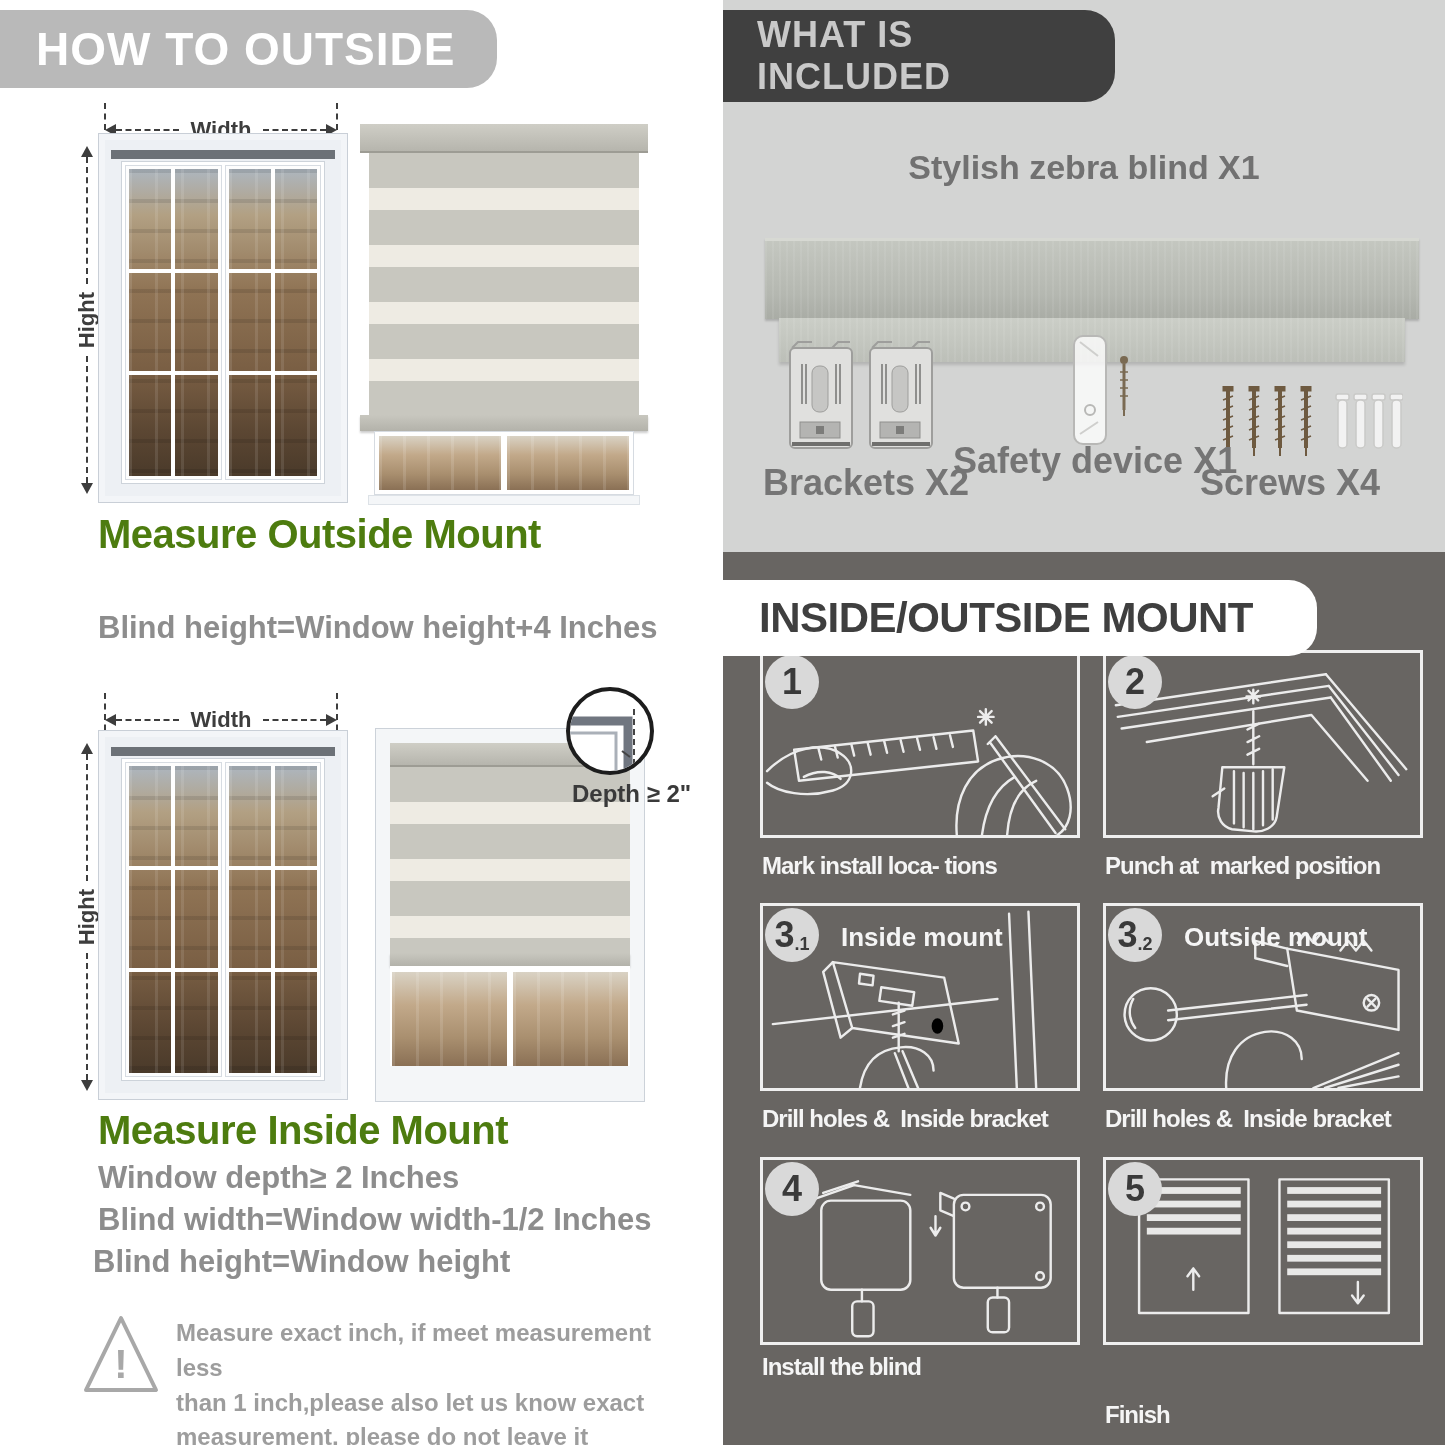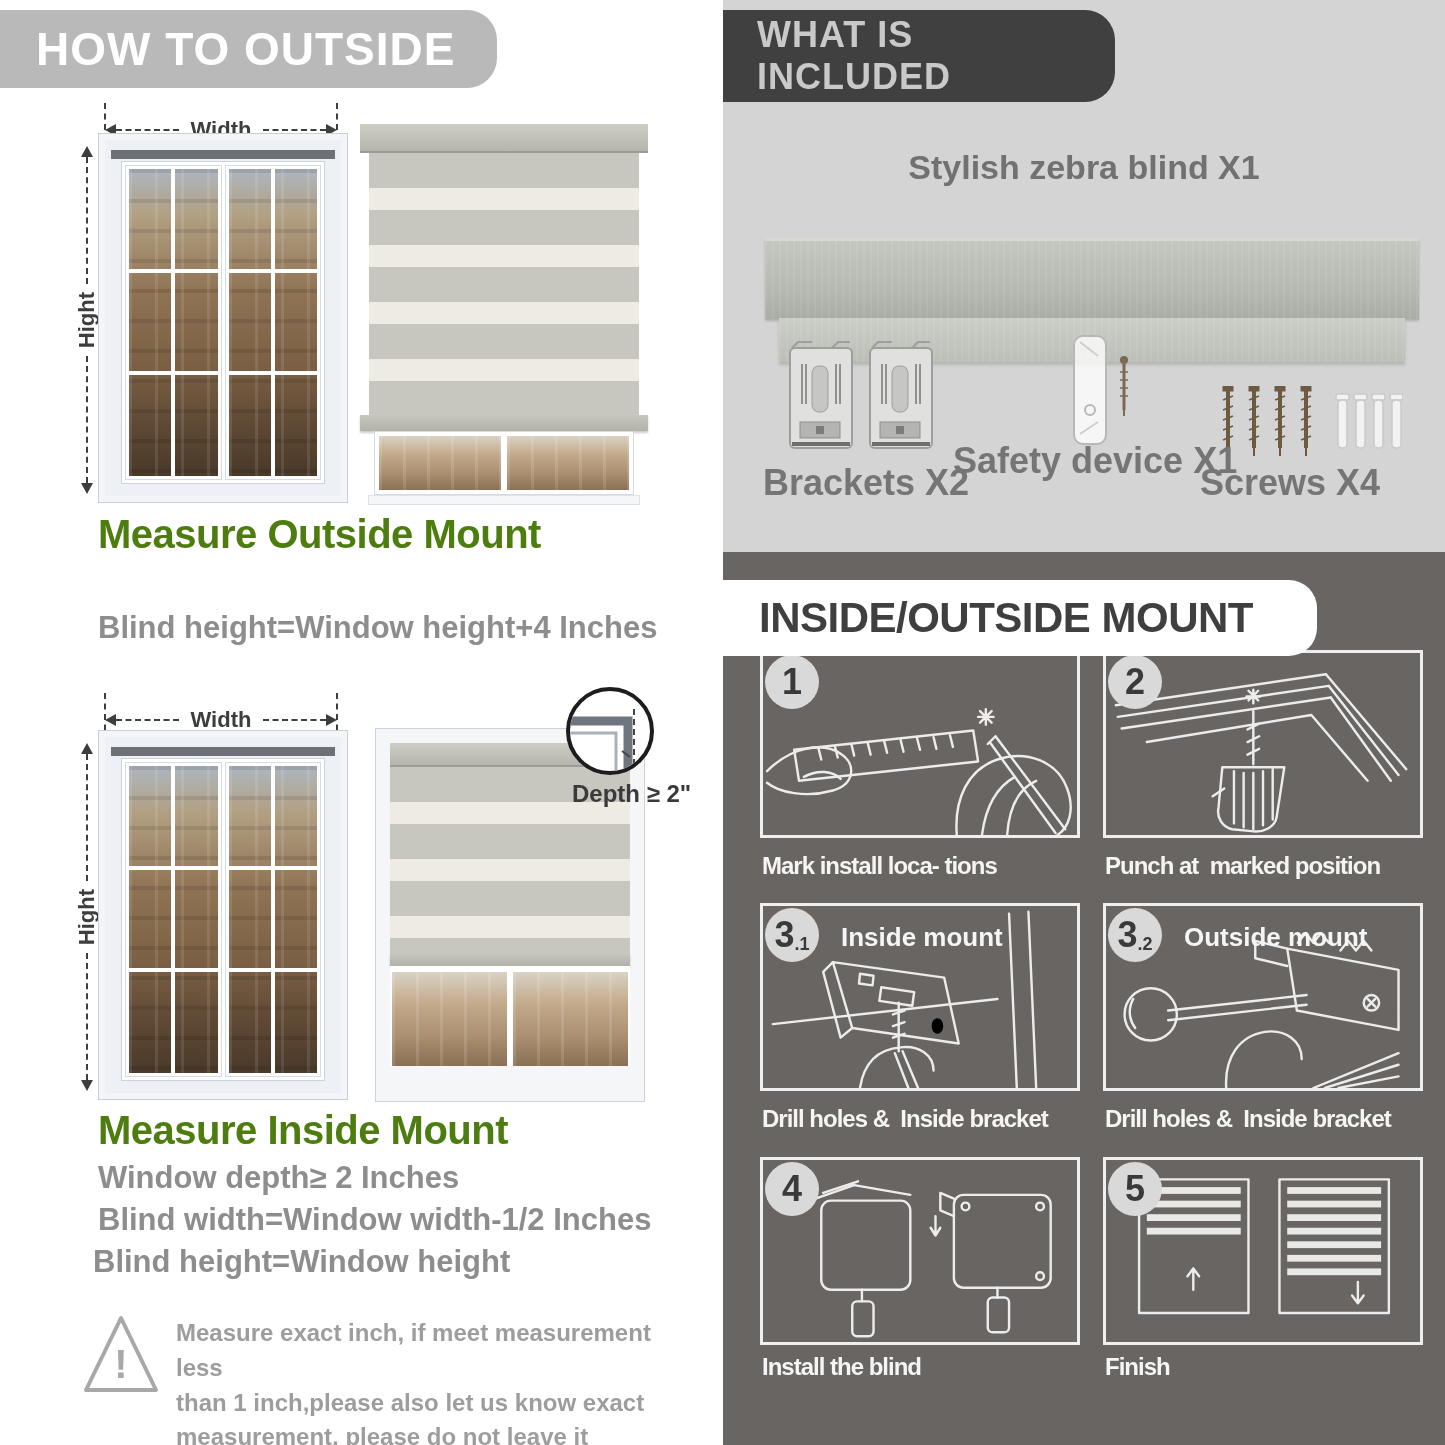--- a/index.html
+++ b/index.html
@@ -443,15 +443,15 @@
       <rect class="fillw" x="185" y="84" width="97" height="7"></rect>
       <rect class="fillw" x="185" y="98" width="97" height="7"></rect>
       <rect class="fillw" x="185" y="112" width="97" height="7"></rect>
       <path d="M258,126 v22 M252,140 l6,8 l6,-8"></path>
     </svg>
     <div class="badge">
       <span class="n">5</span>
         <span class="s"></span>
     </div>
   </div>
-  <div class="abs caption" style="left:1105px;top:1353px;">Finish</div>
+  <div class="abs caption" style="left:1105px;top:1401px;">Finish</div>
 
 </div>
 
 </body></html>

